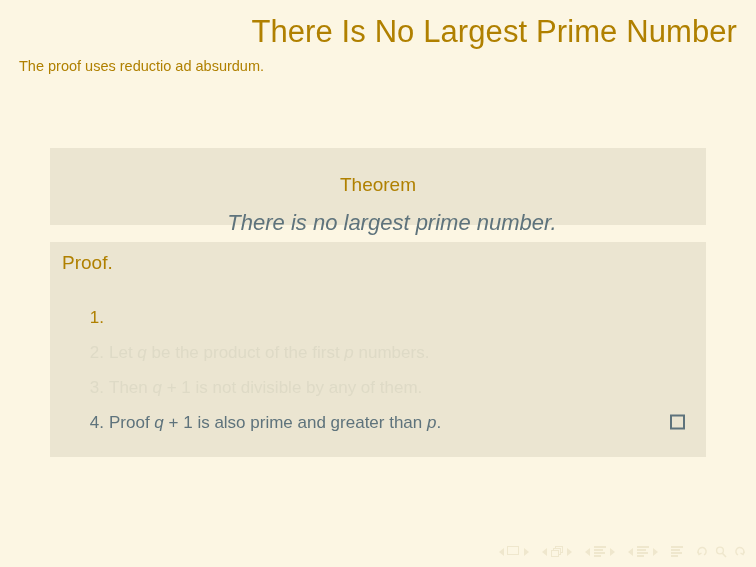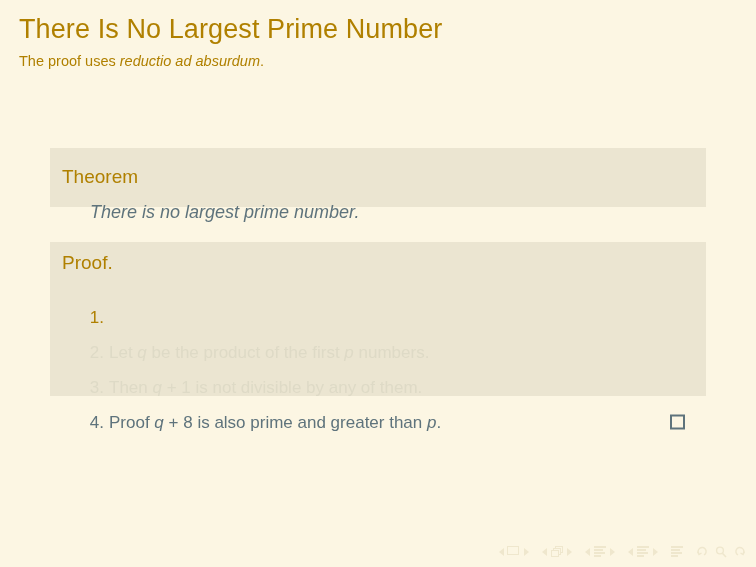--- a/index.html
+++ b/index.html
@@ -16,61 +16,62 @@
   }
 
   
   #slide-header {
     position: absolute;
     left: 19px;
     top: 14px;
     width: 718px;
   }
   #slide-title {
-    font-size: 27px;
+    font-size: 31px;
     color: #B08000;
     line-height: 1.15;
     letter-spacing: 0.1px;
     white-space: nowrap;
+    text-align: right;
   }
   #slide-subtitle {
     font-size: 14.5px;
     color: #B08000;
     margin-top: 8px;
     white-space: nowrap;
   }
   #slide-subtitle .em {
-    font-style: italic;
   }
 
   
   .block {
     position: absolute;
     left: 50px;
     width: 656px;
     background: #EBE5D1;
     box-sizing: border-box;
   }
   #theorem-block {
     top: 148px;
-    height: 59px;
-    padding: 16px 12px 0 12px;
+    height: 77px;
+    padding: 24px 12px 0 12px;
+    text-align: center;
   }
   #proof-block {
     top: 242px;
-    height: 154px;
+    height: 215px;
     padding: 8px 12px 0 12px;
   }
   .block-title {
     font-size: 19px;
     color: #B08000;
     line-height: 1.4;
   }
   .block-body {
-    font-size: 18px;
+    font-size: 22px;
     color: #5E737C;
     margin-top: 9px;
     line-height: 1.4;
     margin-left: 28px;
   }
   .block-body.italic {
     font-style: italic;
   }
 
   
@@ -200,21 +201,21 @@
       <li class="state-covered">
         <span class="num">2.</span>
         <span class="txt"><span>Let </span><i>q</i><span> be the product of the first </span><i>p</i><span> numbers.</span></span>
       </li>
       <li class="state-covered">
         <span class="num">3.</span>
         <span class="txt"><span>Then </span><i>q</i><span> + 1 is not divisible by any of them.</span></span>
       </li>
       <li class="state-current">
         <span class="num">4.</span>
-        <span class="txt"><span>Proof </span><i>q</i><span> + 8 is also prime and greater than </span><i>p</i><span>.</span></span>
+        <span class="txt"><span>Proof </span><i>q</i><span> + 1 is also prime and greater than </span><i>p</i><span>.</span></span>
         <span id="qed-box"></span>
       </li>
     </ol>
 </div>
 
 <div id="nav-bar">
 
   <div class="nav-group">
     <div class="nav-tri left"></div>
     <div class="nav-ico">

